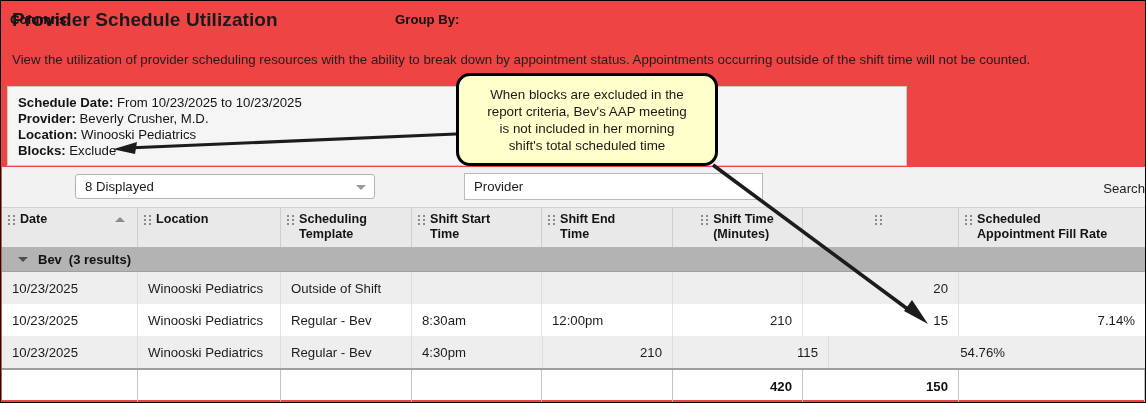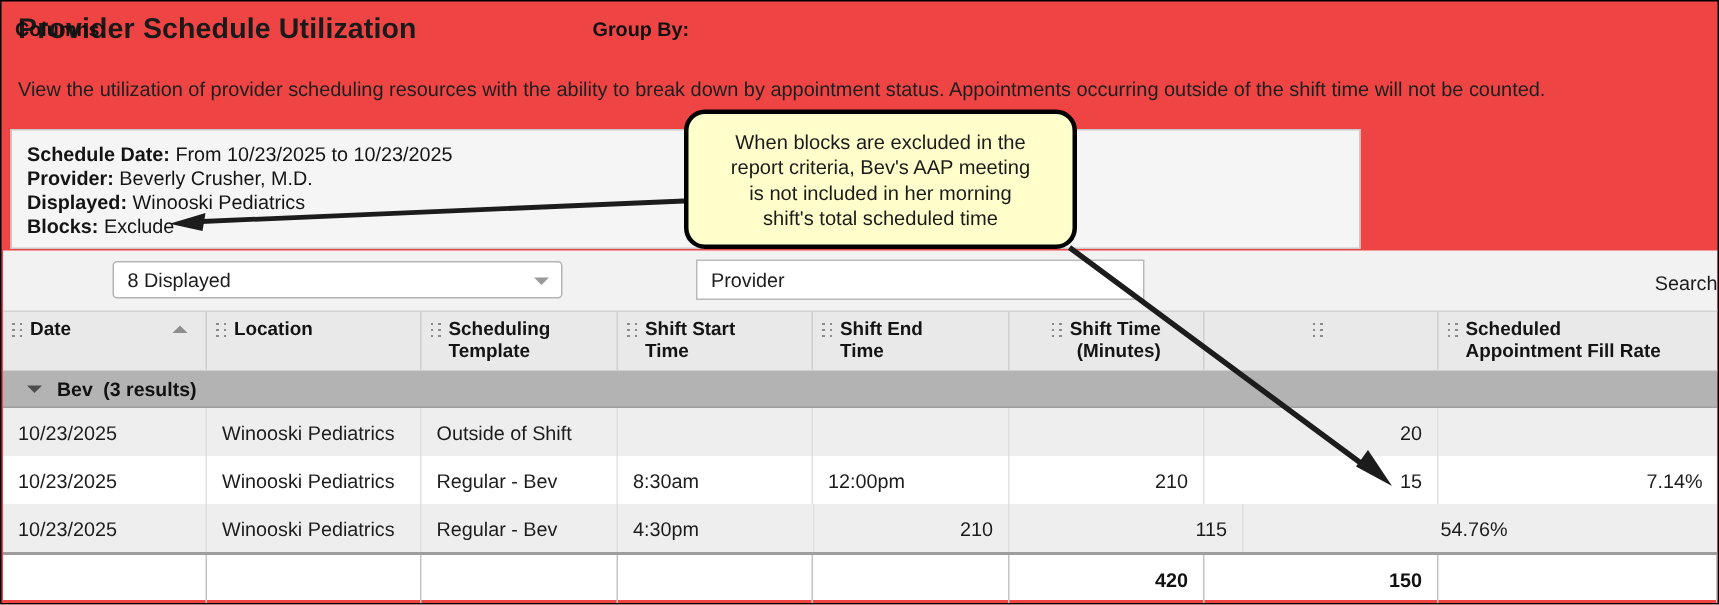--- a/index.html
+++ b/index.html
@@ -178,21 +178,21 @@
     background-repeat: no-repeat;
   }
   .hdr-cell .hdr-text {
     font-size: 12.6px;
     font-weight: bold;
     color: #141414;
     line-height: 14.5px;
     white-space: pre-line;
   }
   .hdr-cell.center { justify-content: center; }
-  .hdr-cell.center .hdr-text { text-align: right; }
+  .hdr-cell.center .hdr-text { text-align: left; }
   .hdr-cell .sort-caret {
     position: absolute;
     right: 12px;
     top: 9px;
     width: 0; height: 0;
     border-left: 5px solid transparent;
     border-right: 5px solid transparent;
     border-bottom: 5px solid #8d8d8d;
   }
 
@@ -298,21 +298,21 @@
   <div class="criteria-panel">
     <div class="criteria-line cl0">
       <b>Schedule Date:</b>
       <span>From 10/23/2025 to 10/23/2025</span>
     </div>
     <div class="criteria-line cl1">
       <b>Provider:</b>
       <span>Beverly Crusher, M.D.</span>
     </div>
     <div class="criteria-line cl2">
-      <b>Displayed:</b>
+      <b>Location:</b>
       <span>Winooski Pediatrics</span>
     </div>
     <div class="criteria-line cl3">
       <b>Blocks:</b>
       <span>Exclude</span>
     </div>
   </div>
 
   <div class="toolbar"></div>
   <div class="tb-label columns">Columns:</div>

